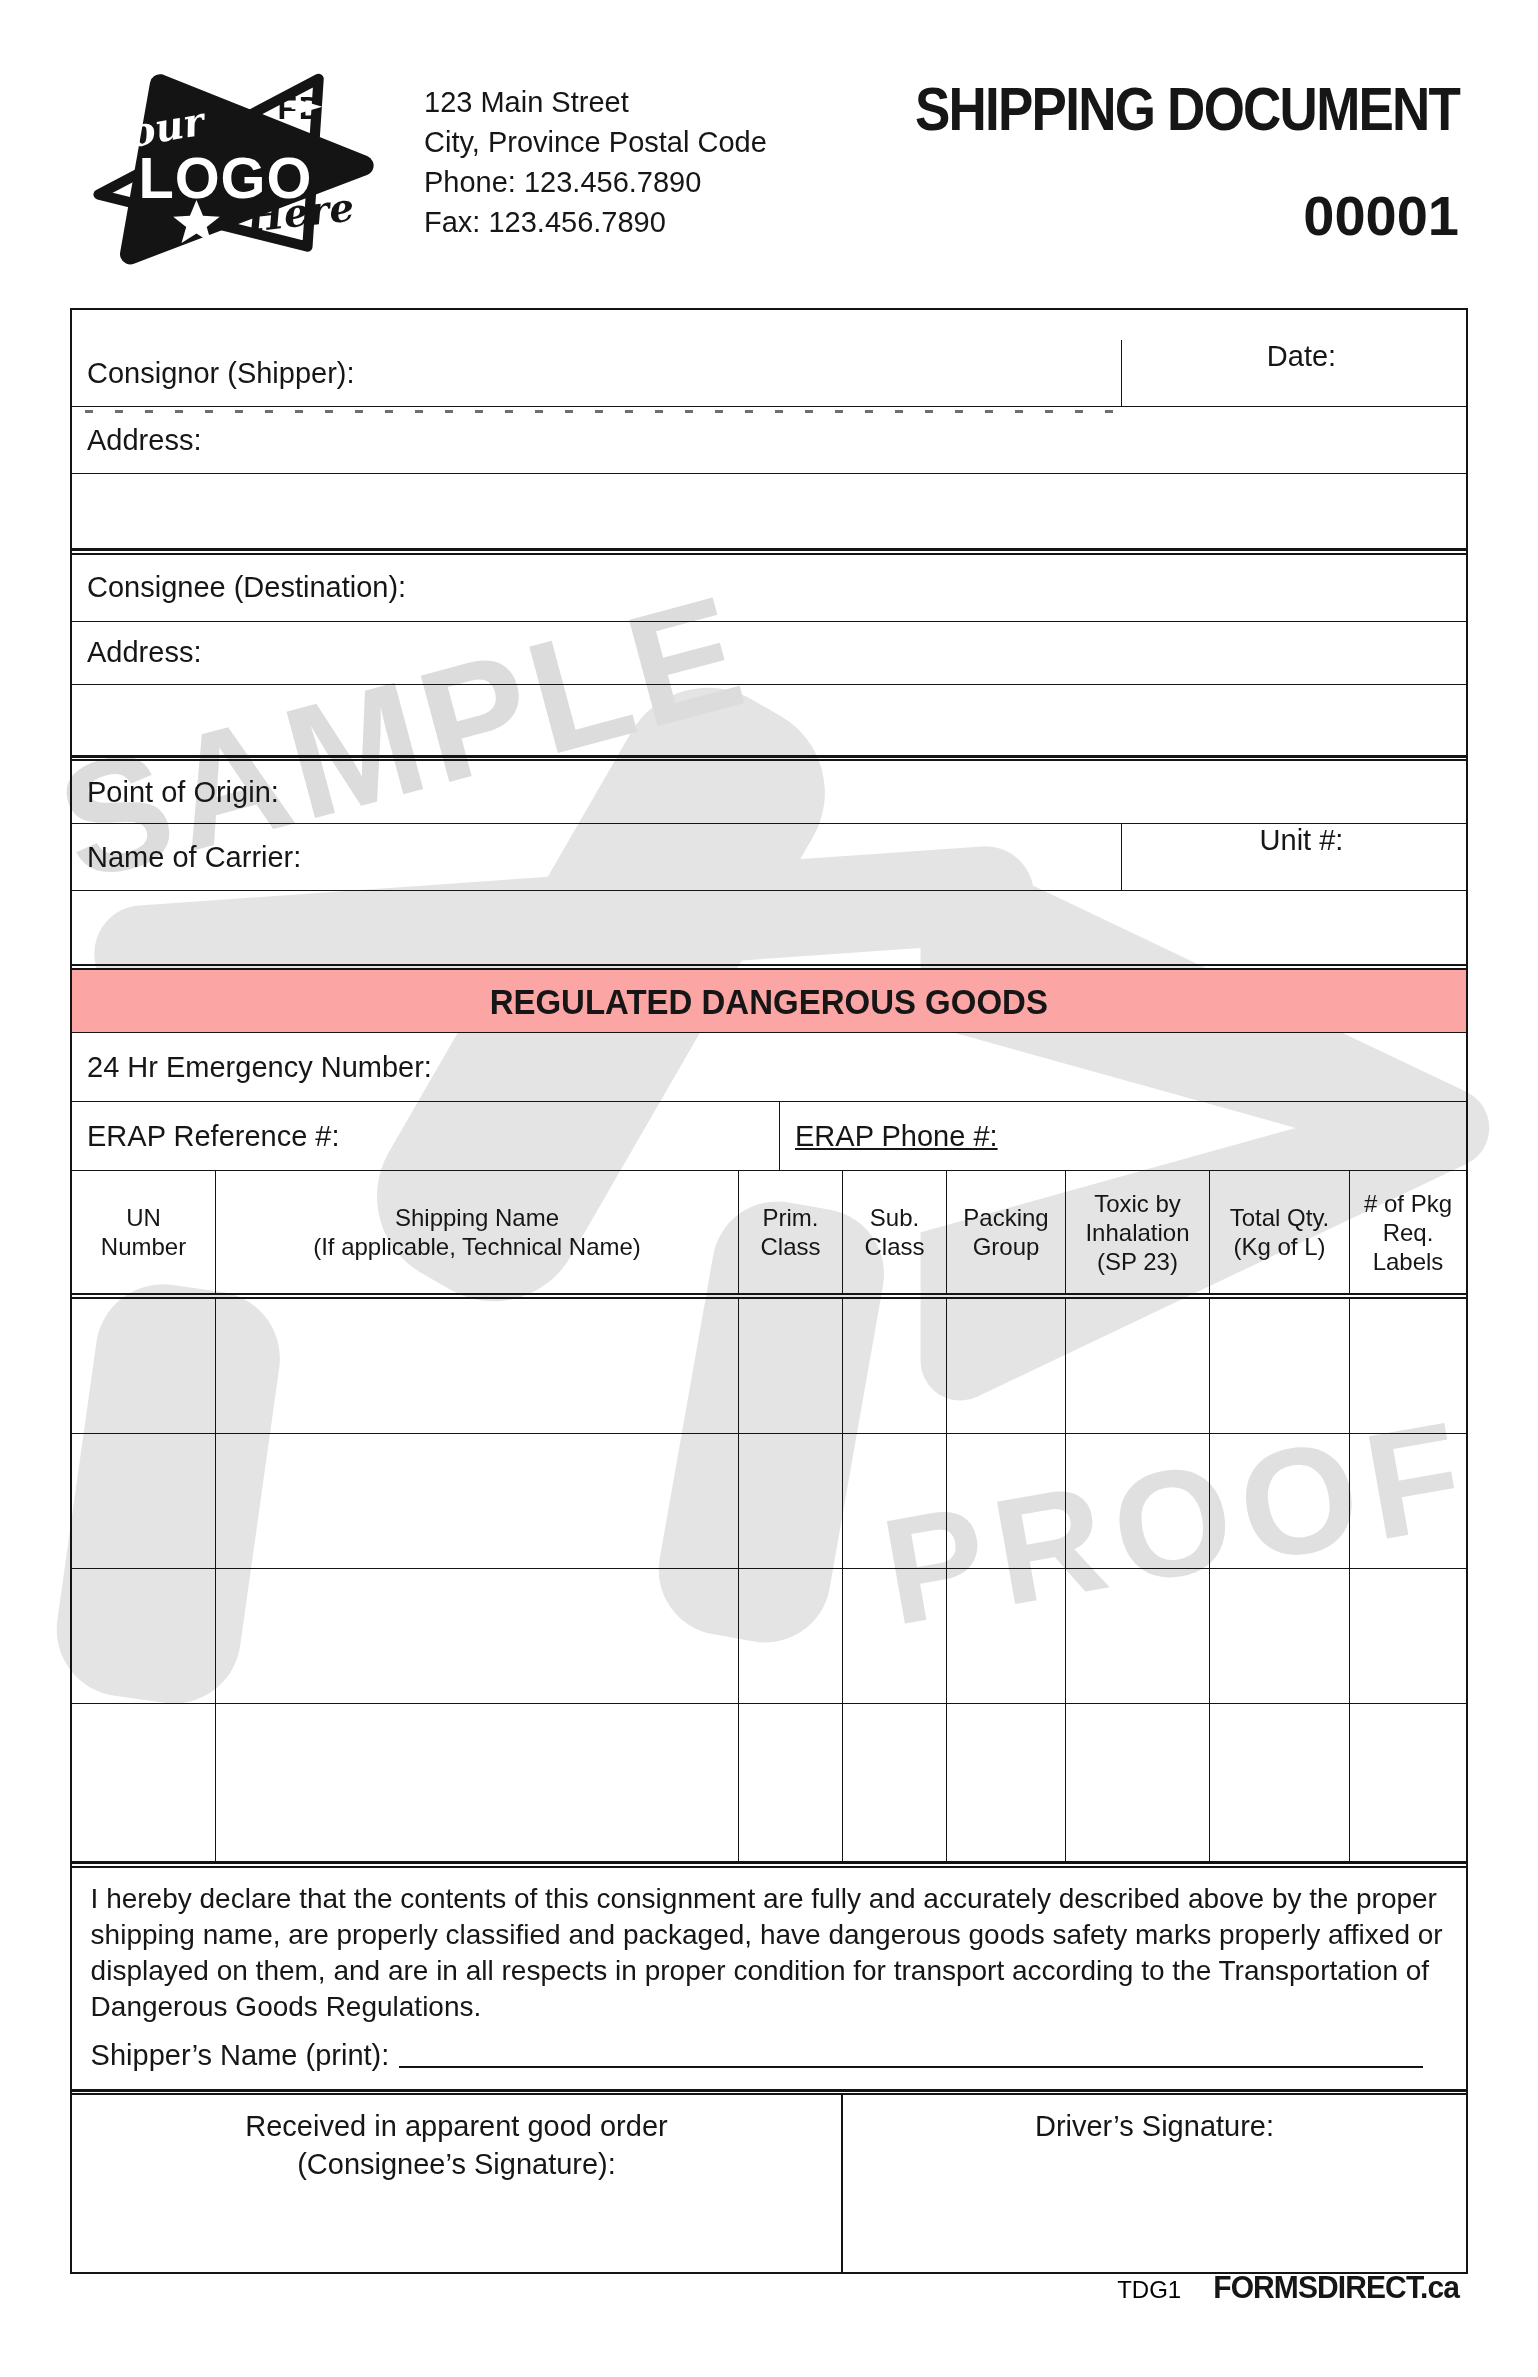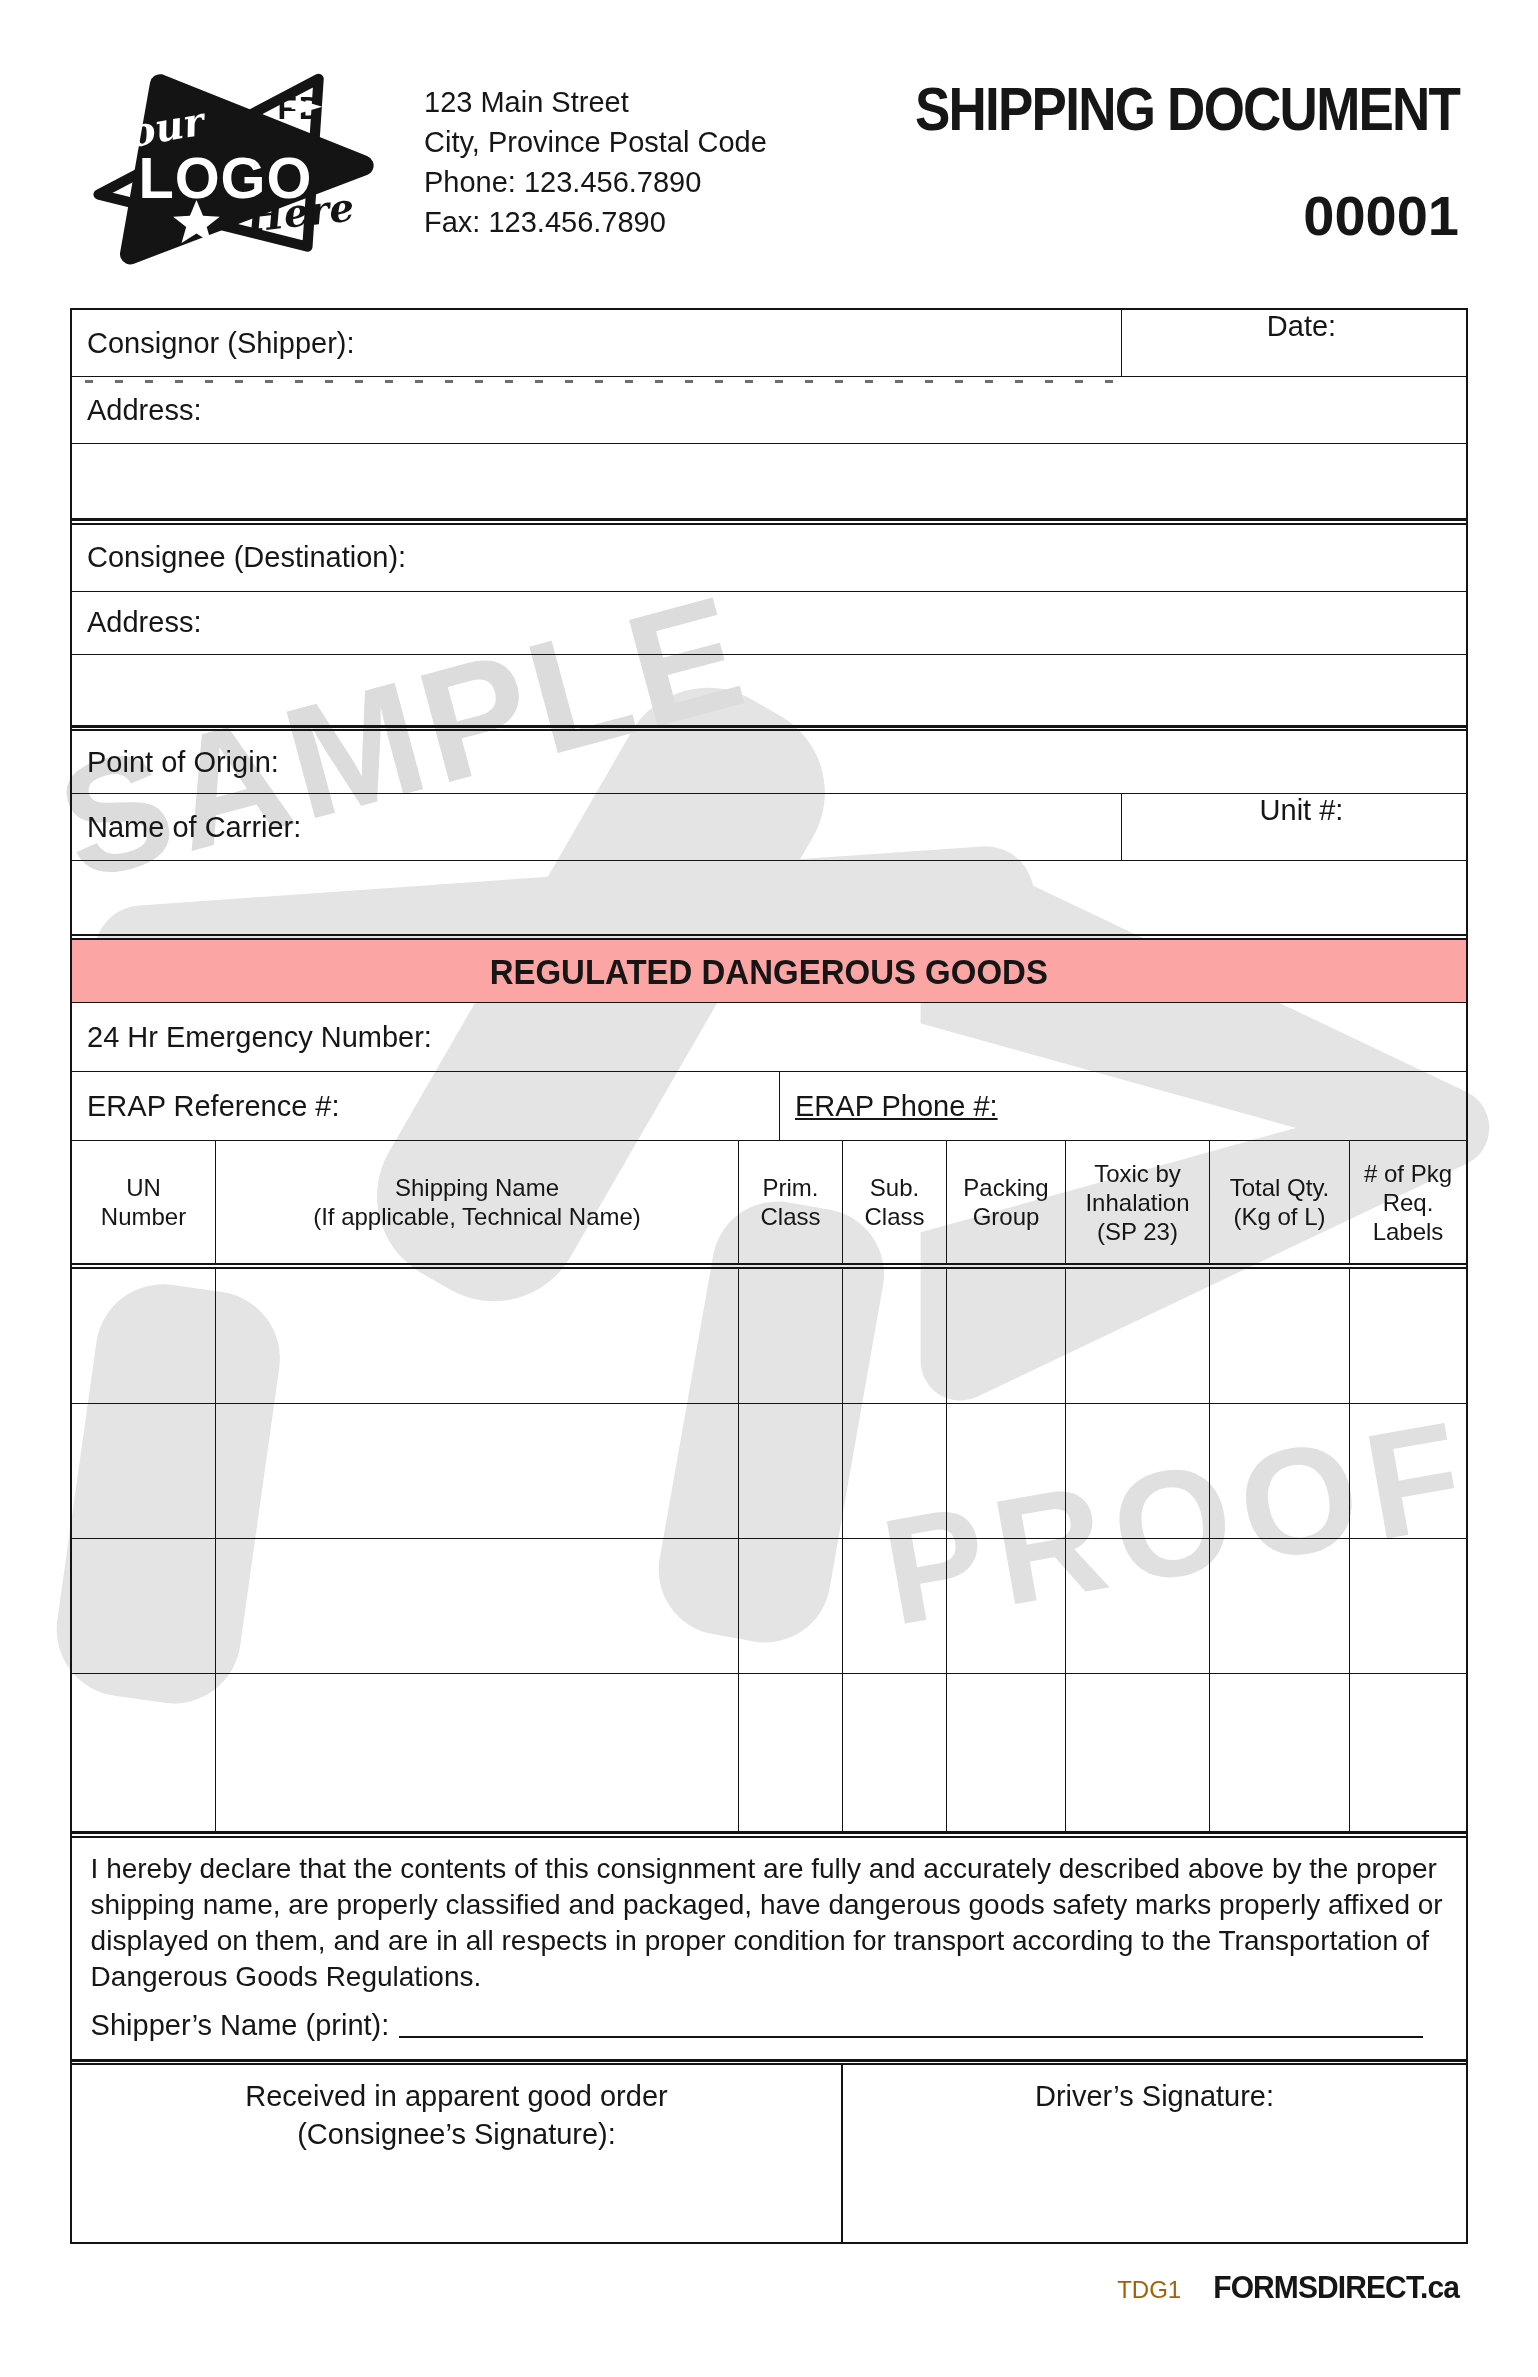--- a/index.html
+++ b/index.html
@@ -16,21 +16,21 @@
   .wm-svg{position:absolute;left:522px;top:643px;overflow:visible;}
   
   .header{position:absolute;left:0;top:0;width:1538px;height:280px;z-index:2;}
   .logo-svg{position:absolute;left:65px;top:47px;}
   .company{position:absolute;left:424px;top:82px;font-size:29px;line-height:40px;}
   .doc-title{position:absolute;right:79px;top:73px;font-size:57px;font-weight:800;letter-spacing:-1.9px;transform:scale(.93,1.08);transform-origin:right top;white-space:nowrap;}
   .doc-number{position:absolute;right:79px;top:183px;font-size:56px;font-weight:800;letter-spacing:0;}
   
   .form{position:absolute;left:70px;top:308px;width:1398px;z-index:1;box-sizing:border-box;
         border:2.8px solid #141414;background:transparent;}
-  .sec{box-sizing:border-box;}
+  .sec{box-sizing:border-box;margin-top:30px;}
   .sec + .sec{border-top:2.8px solid #141414;margin-top:3.7px;position:relative;}
   .sec + .sec::before{content:"";position:absolute;left:0;right:0;top:-6.5px;height:2.8px;background:#141414;}
   .row{display:flex;align-items:center;box-sizing:border-box;border-bottom:1.9px solid #141414;position:relative;}
   .sec .row:last-child{border-bottom:none;}
   .row .lbl{padding-left:15px;font-size:29px;white-space:nowrap;}
   .cell-main{flex:1;display:flex;align-items:center;height:100%;}
   .cell-side{width:345px;display:flex;align-items:center;height:100%;border-left:1.9px solid #141414;box-sizing:border-box;flex-direction:column;}
   .cell-erap{width:687px;display:flex;align-items:center;height:100%;border-left:1.9px solid #141414;box-sizing:border-box;text-decoration:underline;}
   .h72{height:67px;} .h68{height:63px;} .h74{height:69px;} .h76{height:71px;} .h78{height:73px;} .h80{height:75px;}
   .perf{position:absolute;left:13px;top:2.8px;height:3.7px;width:1035px;
@@ -53,21 +53,21 @@
   .shipper-line{display:flex;align-items:flex-end;margin-top:9.3px;}
   .shipper-line .lbl2{font-size:29px;white-space:nowrap;}
   .shipper-line .fill-line{flex:1;border-bottom:2.8px solid #141414;height:32px;margin:0 24px 3.7px 9.3px;}
   
   .sig{display:flex;height:179px;}
   .sig-left{flex:1;border-right:2.8px solid #141414;box-sizing:border-box;text-align:center;padding-top:11.2px;}
   .sig-right{width:623px;box-sizing:border-box;text-align:center;padding-top:11.2px;}
   .sig div{font-size:29px;line-height:38px;}
   
   .footer{position:absolute;right:79px;top:2271px;z-index:2;display:flex;align-items:baseline;gap:32px;}
-  .form-code{font-size:24px;color:#a16207;}
+  .form-code{font-size:24px;color:#000000;}
   .brand{font-size:30px;font-weight:800;letter-spacing:-0.9px;transform:scale(1,1.05);}
 </style>
 </head>
 <body>
 
 <div class="wm-layer">
   <svg class="wm-svg" width="951" height="1063" viewBox="0 0 1020 1140">
     <rect x="-460" y="250" width="1010" height="104" rx="52" fill="#e4e4e4" transform="rotate(-4 40 300)"></rect>
     <rect x="-30" y="20" width="225" height="710" rx="95" fill="#e4e4e4" transform="rotate(30 80 380)"></rect>
     <polygon points="470,270 995,520 470,770" fill="#e4e4e4" stroke="#e4e4e4" stroke-width="85" stroke-linejoin="round"></polygon>

